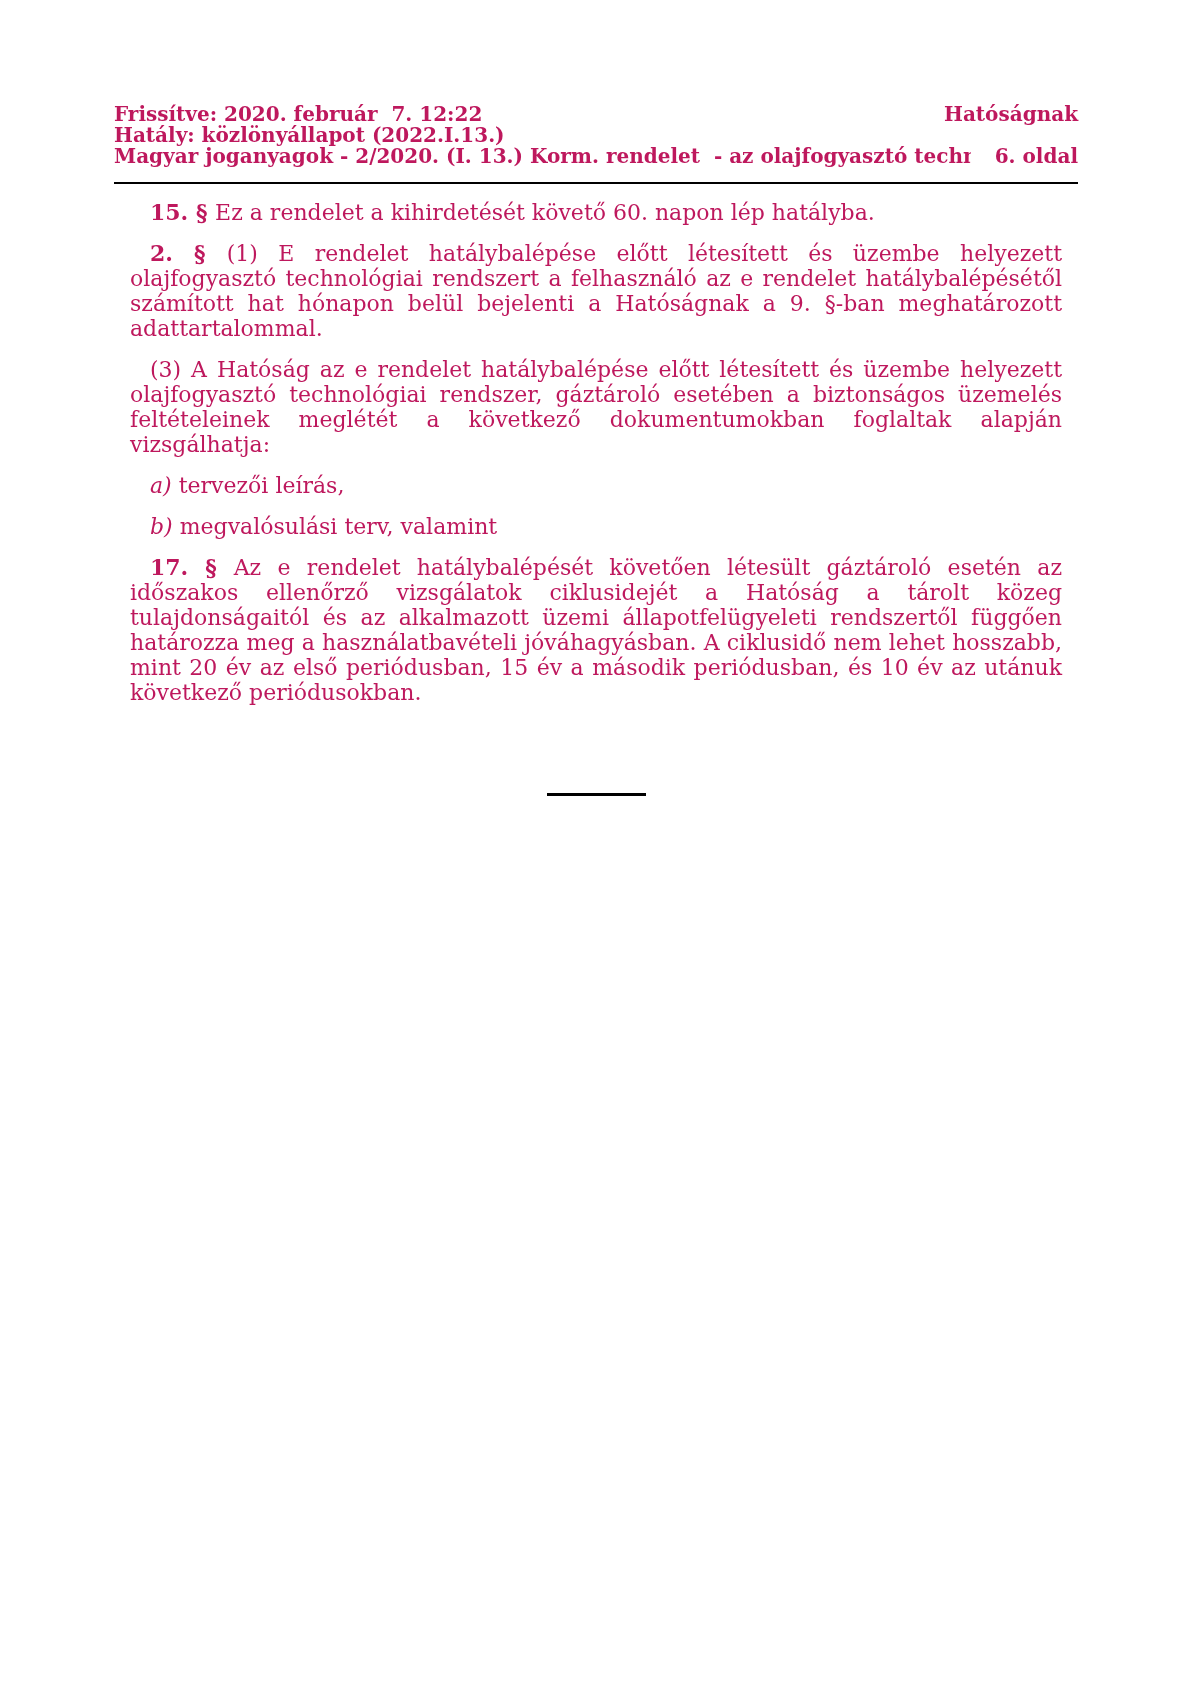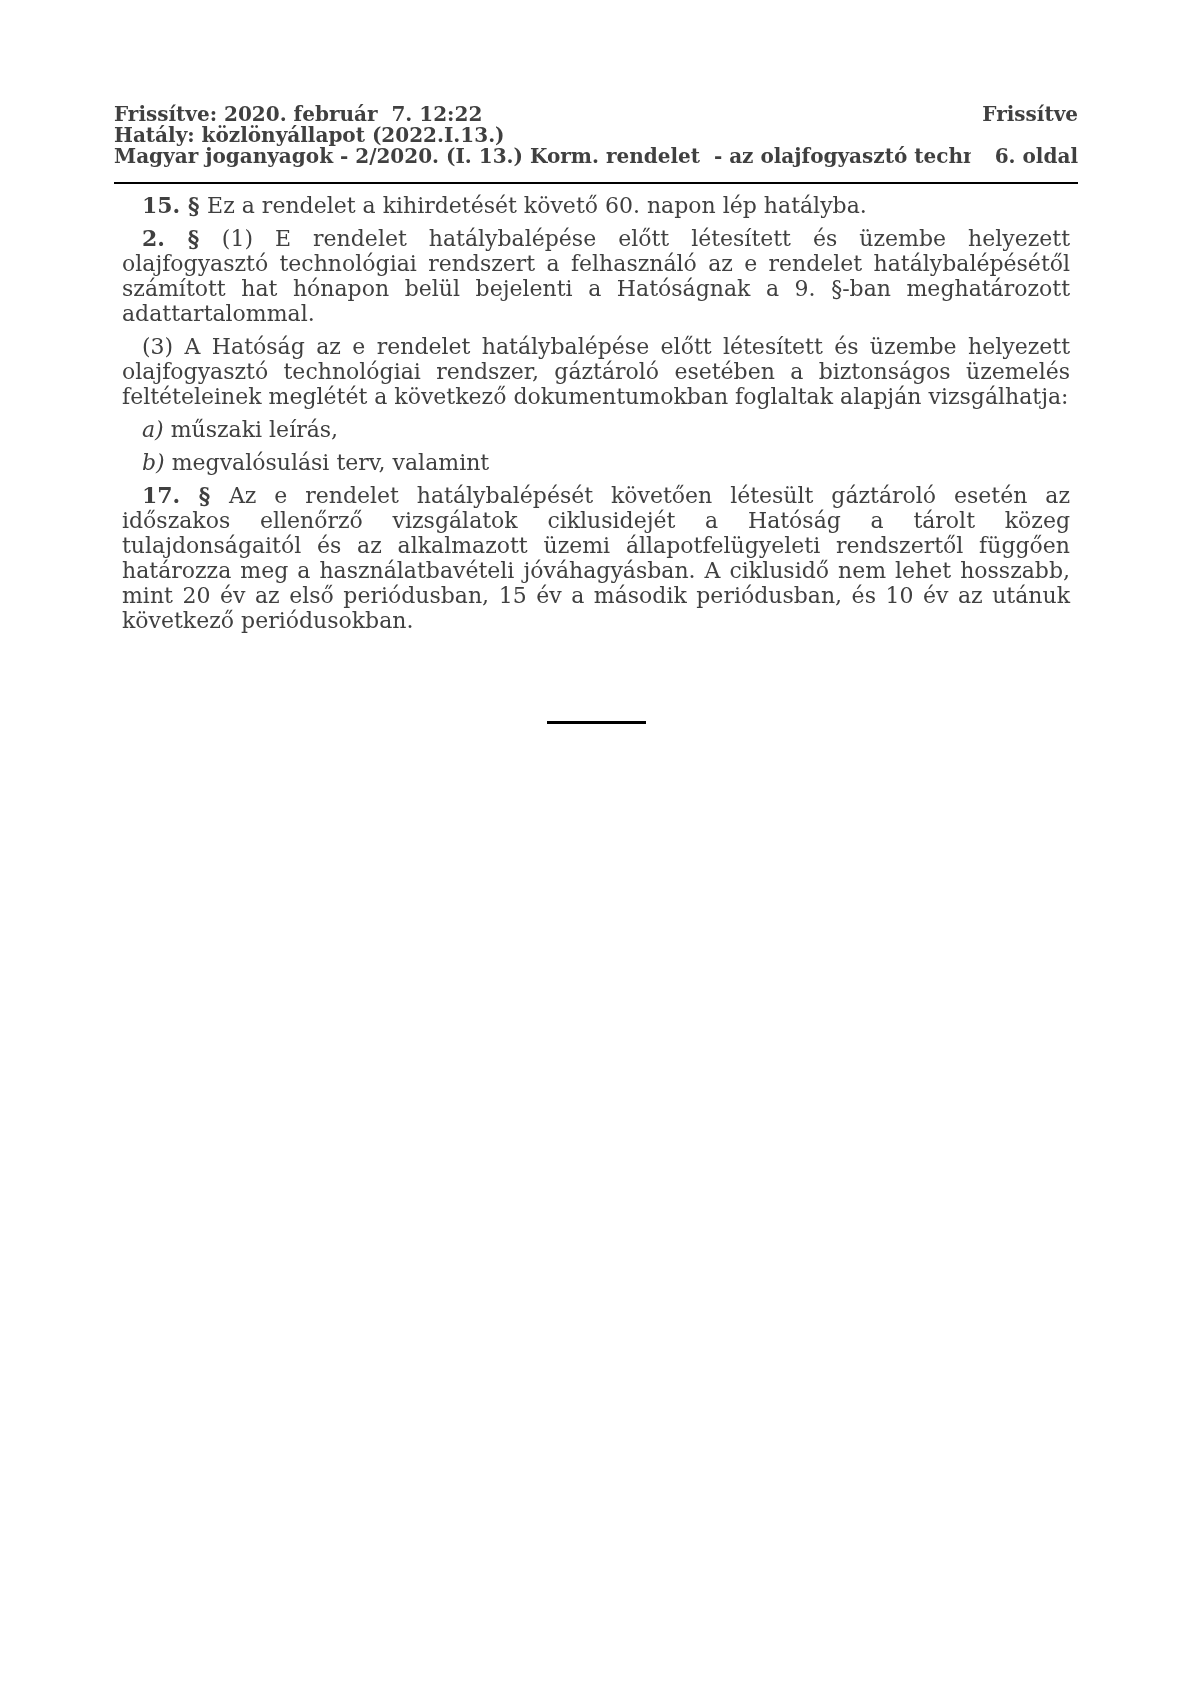--- a/index.html
+++ b/index.html
@@ -5,21 +5,21 @@
   html, body {
     margin: 0;
     padding: 0;
     background: #ffffff;
   }
   .page {
     position: relative;
     width: 1190px;
     height: 1355px;
     background: #ffffff;
-    color: #404040;
+    color: #be185d;
     box-sizing: border-box;
     padding: 104px 112px 0 114px;
     font-family: "DejaVu Serif", serif;
     overflow: hidden;
   }
   
   .page-header {
     font-weight: 700;
     font-size: 20px;
     line-height: 21px;
@@ -45,21 +45,21 @@
     margin-top: 15px;
   }
   
   .doc-body {
     margin-top: 9px;
     font-size: 22px;
     line-height: 25px;
     text-align: justify;
   }
   .para {
-    margin: 8px;
+    margin: 16px;
     text-indent: 20px;
   }
   .seg-bold   { font-weight: 700; }
   .seg-italic { font-style: italic; }
   .seg-normal { }
   
   .end-sep-wrap {
     margin-top: 88px;
     display: flex;
     justify-content: center;
@@ -70,37 +70,37 @@
   }
 </style>
 </head>
 <body>
 
 <div class="page">
 
   <header class="page-header">
     <div class="hrow">
       <span class="h-left">Frissítve: 2020. február  7. 12:22</span>
-      <span class="h-right">Frissítve</span>
+      <span class="h-right">Hatóságnak</span>
     </div>
     <div class="hrow">
       <span class="h-left">Hatály: közlönyállapot (2022.I.13.)</span>
     </div>
     <div class="hrow">
       <span class="h-left">Magyar joganyagok - 2/2020. (I. 13.) Korm. rendelet  - az olajfogyasztó technológiai r</span>
       <span class="h-right">6. oldal</span>
     </div>
     <div class="header-rule"></div>
   </header>
 
   <main class="doc-body">
       <p class="para"><span class="seg-bold">15. § </span><span class="seg-normal">Ez a rendelet a kihirdetését követő 60. napon lép hatályba.</span></p>
       <p class="para"><span class="seg-bold">2. § </span><span class="seg-normal">(1) E rendelet hatálybalépése előtt létesített és üzembe helyezett olajfogyasztó technológiai rendszert a felhasználó az e rendelet hatálybalépésétől számított hat hónapon belül bejelenti a Hatóságnak a 9. §-ban meghatározott adattartalommal.</span></p>
       <p class="para"><span class="seg-normal">(3) A Hatóság az e rendelet hatálybalépése előtt létesített és üzembe helyezett olajfogyasztó technológiai rendszer, gáztároló esetében a biztonságos üzemelés feltételeinek meglétét a következő dokumentumokban foglaltak alapján vizsgálhatja:</span></p>
-      <p class="para"><span class="seg-italic">a)</span><span class="seg-normal"> műszaki leírás,</span></p>
+      <p class="para"><span class="seg-italic">a)</span><span class="seg-normal"> tervezői leírás,</span></p>
       <p class="para"><span class="seg-italic">b)</span><span class="seg-normal"> megvalósulási terv, valamint</span></p>
       <p class="para"><span class="seg-bold">17. § </span><span class="seg-normal">Az e rendelet hatálybalépését követően létesült gáztároló esetén az időszakos ellenőrző vizsgálatok ciklusidejét a Hatóság a tárolt közeg tulajdonságaitól és az alkalmazott üzemi állapotfelügyeleti rendszertől függően határozza meg a használatbavételi jóváhagyásban. A ciklusidő nem lehet hosszabb, mint 20 év az első periódusban, 15 év a második periódusban, és 10 év az utánuk következő periódusokban.</span></p>
     </main>
 
   <div class="end-sep-wrap">
     <div class="end-sep"></div>
   </div>
 
 </div>
 

